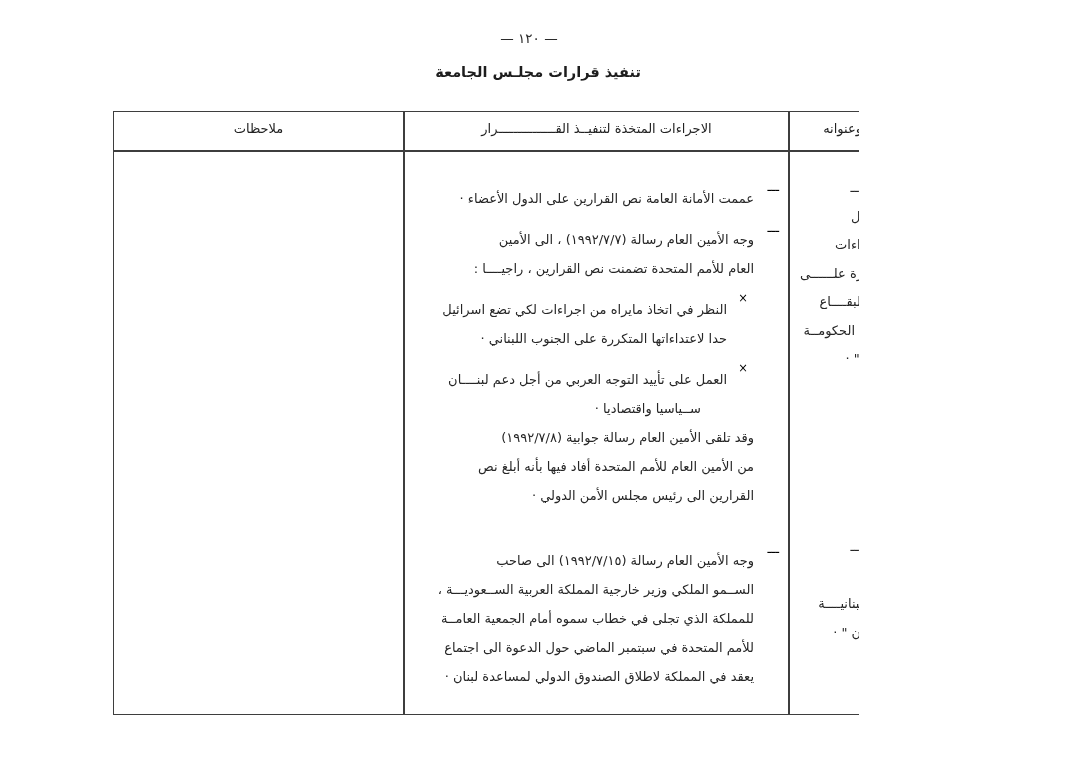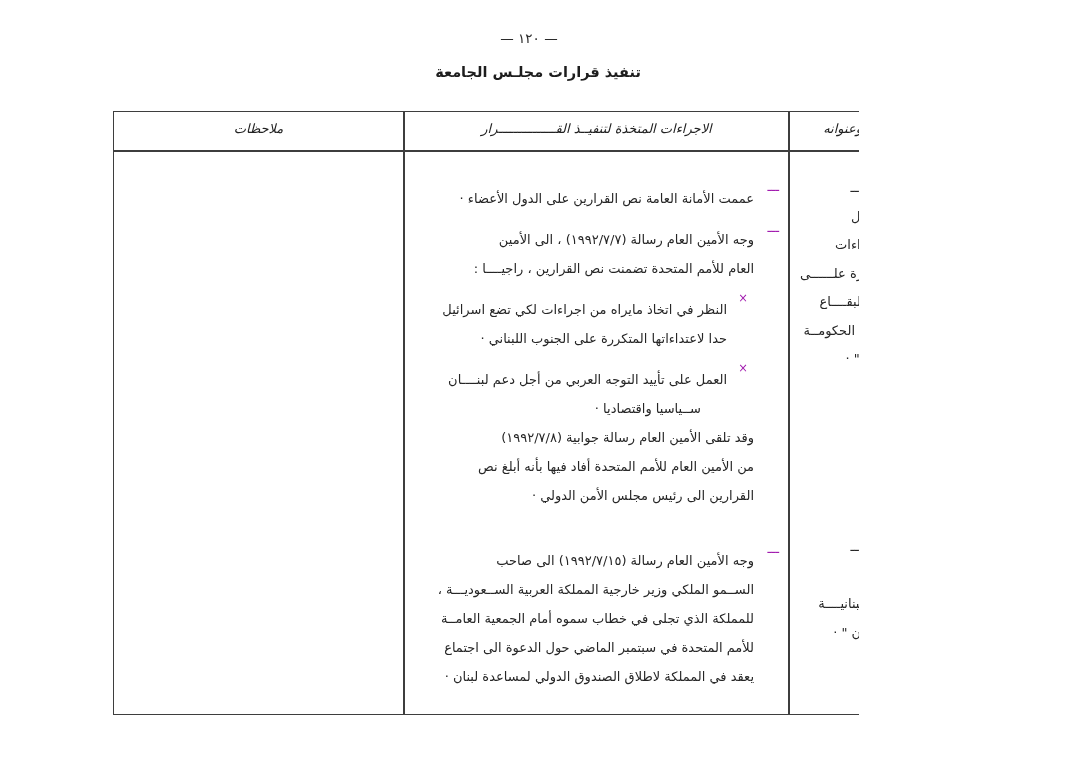--- a/index.html
+++ b/index.html
@@ -15,21 +15,21 @@
     position:absolute; top:64px; left:9px; width:1058px; text-align:center;
     font-size:14.5px; font-weight:bold; color:#1d1d1d; direction:rtl;
   }
   .frame{
     position:absolute; left:113px; top:111px; width:853px; height:602px;
     border:1.6px solid #3e3e3e; direction:rtl; background:#fff;
   }
   .vline{position:absolute; top:0; bottom:0; width:1.6px; background:#3e3e3e;}
   .v1{left:289px;} .v2{left:674px;}
   .hsep{position:absolute; left:0; right:0; top:38px; height:1.6px; background:#3e3e3e;}
-  .hlabel{position:absolute; top:9px; font-size:13px; text-align:center; color:#222; white-space:nowrap;font-style:italic;}
+  .hlabel{position:absolute; top:9px; font-size:13px; text-align:center; color:#222; white-space:nowrap;}
   .h-notes{left:0; width:289px;}
   .h-proc{left:290px; width:385px;}
   .h-dec{left:674px; width:179px;padding-left:17px;}
 
   .dec-block{
     position:absolute; left:676px; width:173px; box-sizing:border-box;
     direction:rtl; font-size:13px; line-height:28.5px; text-align:right;
     padding-right:7px; color:#262626;
   }
   .dec-1{top:62px;} .dec-2{top:421px;}
@@ -37,21 +37,21 @@
   .dec-2 .dec-line:nth-child(2){padding-right:13px;}
   .dec-2 .dec-line:nth-child(4){padding-right:10px;}
 
   .proc-block{
     position:absolute; left:291px; width:381px; box-sizing:border-box;
     direction:rtl; font-size:13px; line-height:29px; padding-right:7px;
     color:#262626;
   }
   .proc-1{top:60px;} .proc-2{top:422px;}
   .item{display:flex; direction:rtl;}
-  .marker{flex:0 0 25px; width:25px; color:#a21caf;}
+  .marker{flex:0 0 25px; width:25px; color:#000000;}
   .item.sub{padding-right:31px;}
   .item.sub .marker{flex-basis:21px; width:21px; font-size:11.5px; padding-top:1px;}
   .lines{flex:1; min-width:0;margin-top:12px;}
   .line{white-space:nowrap; text-align:right;}
   .line.l-indent{padding-right:26px;padding-left:13px;}
   .item.para{padding-right:25px; display:block;}
 </style>
 </head>
 <body>
 

